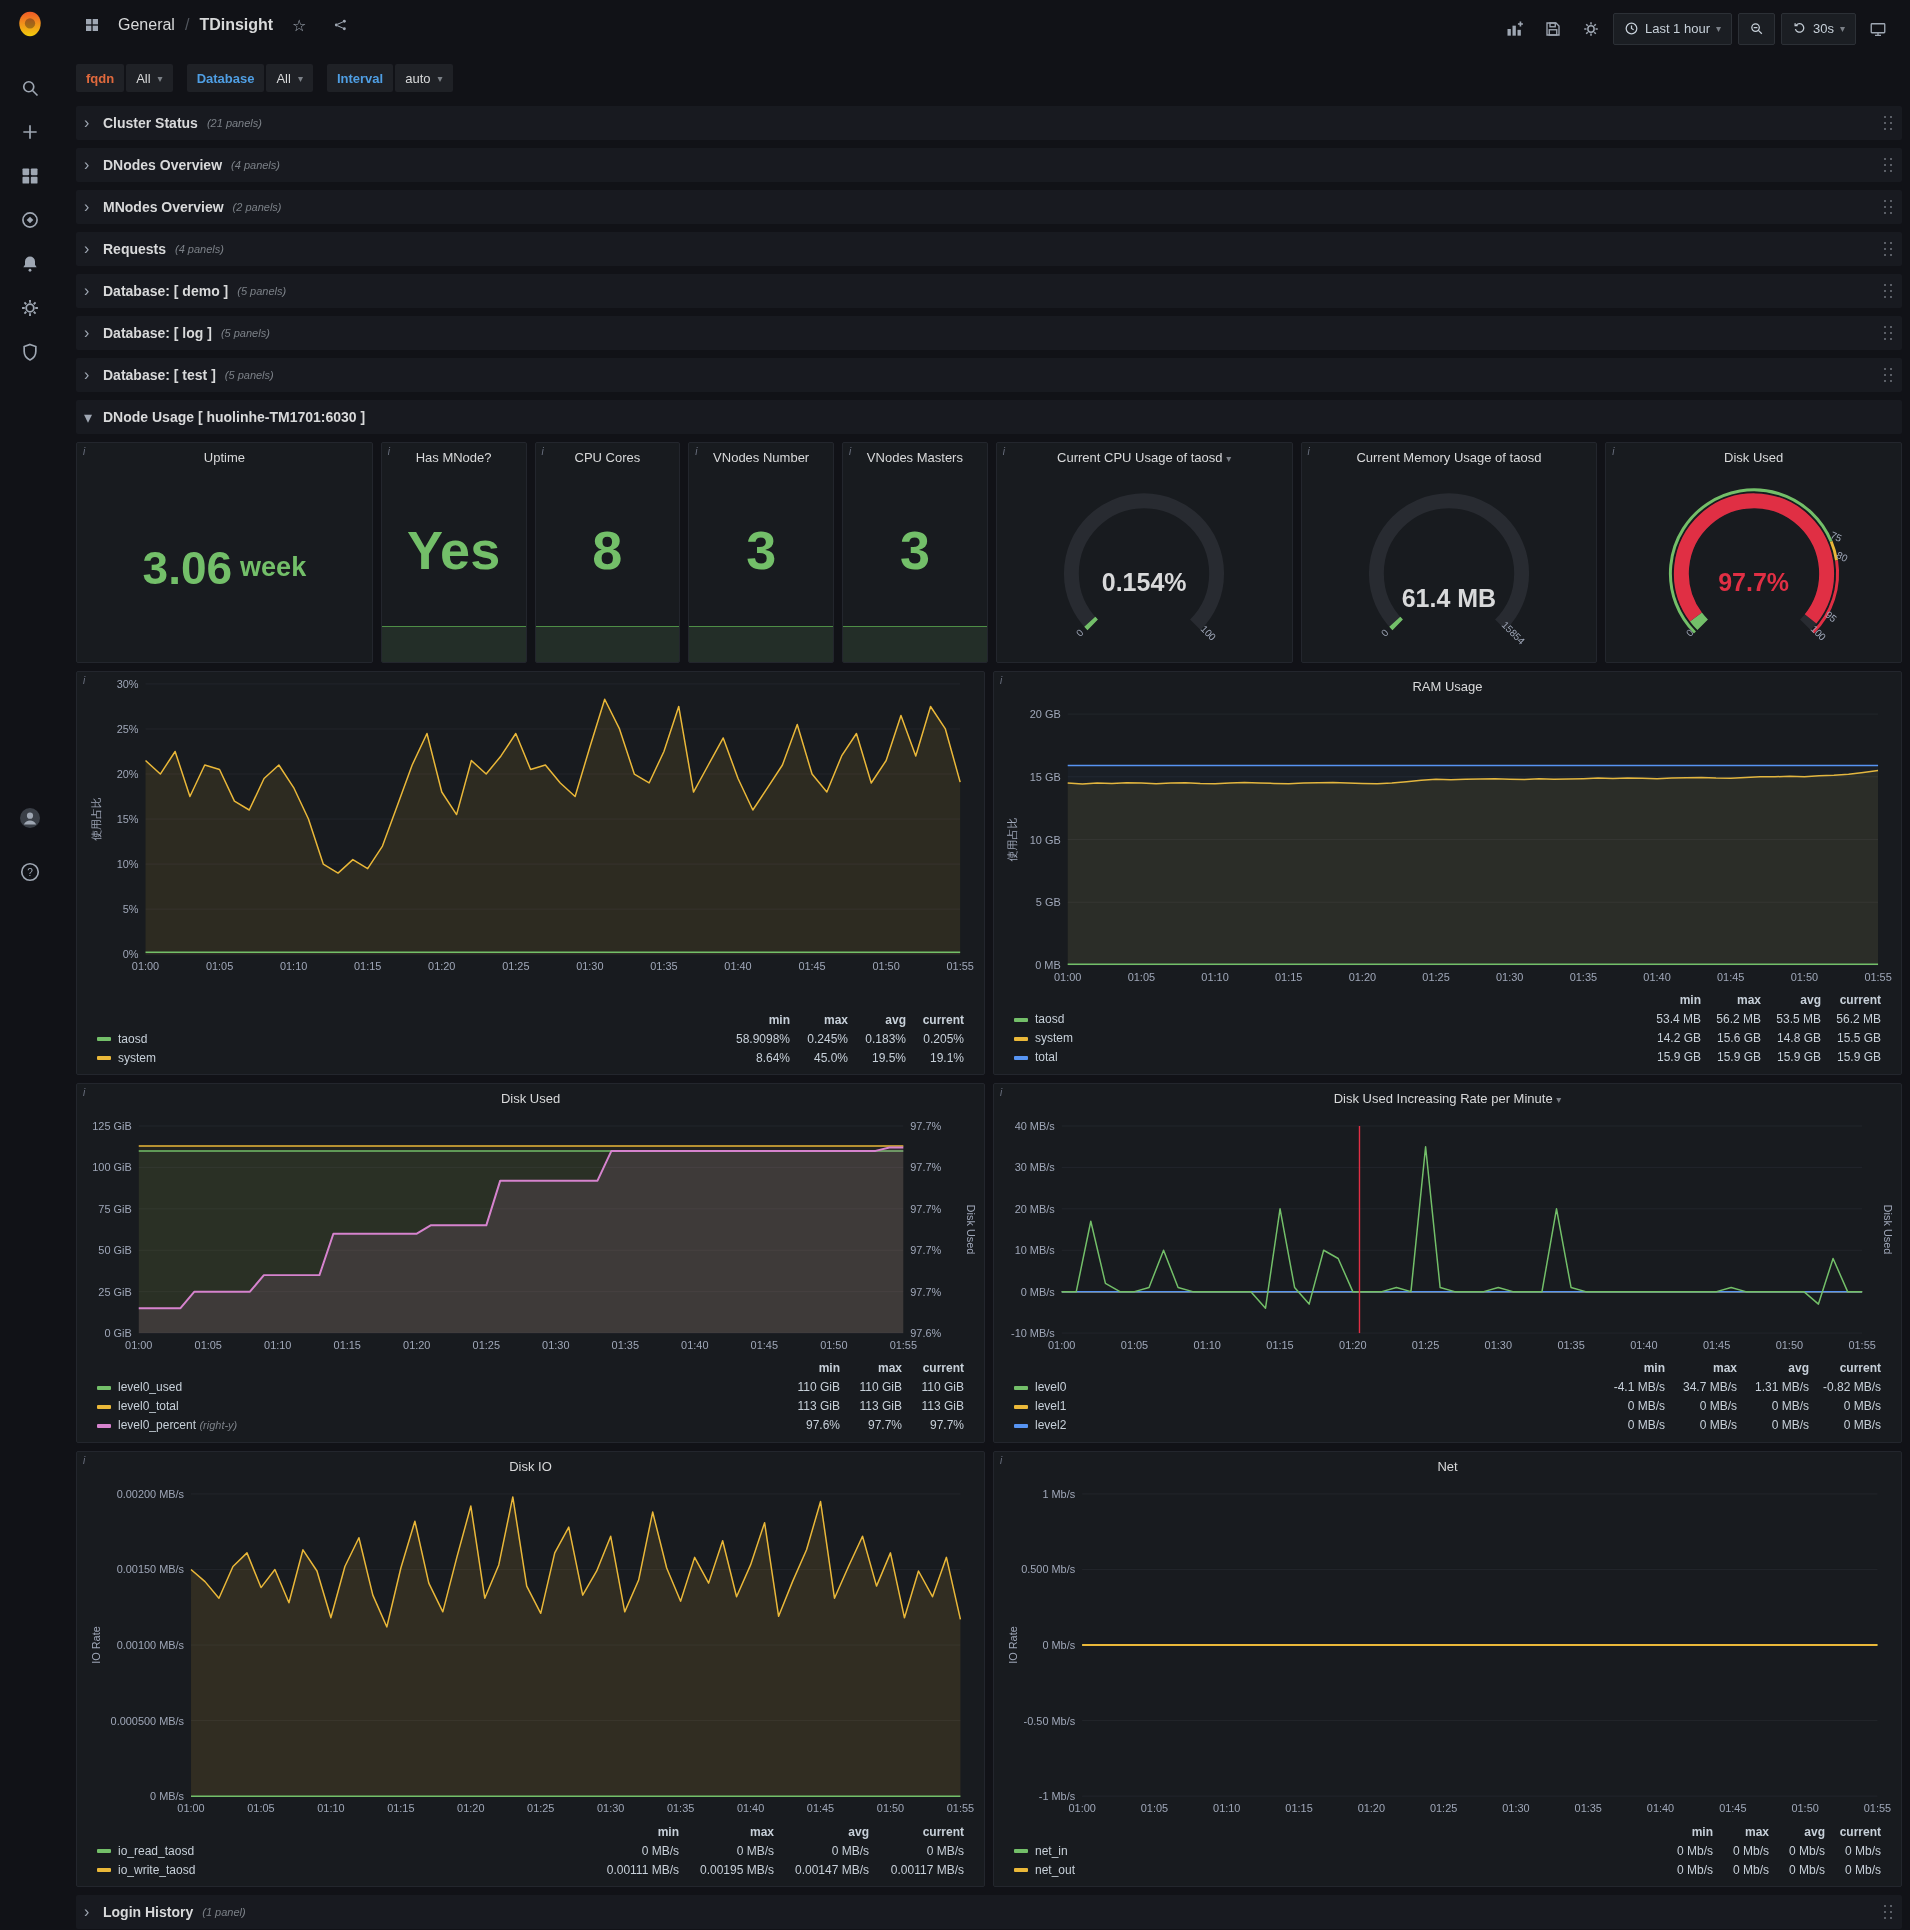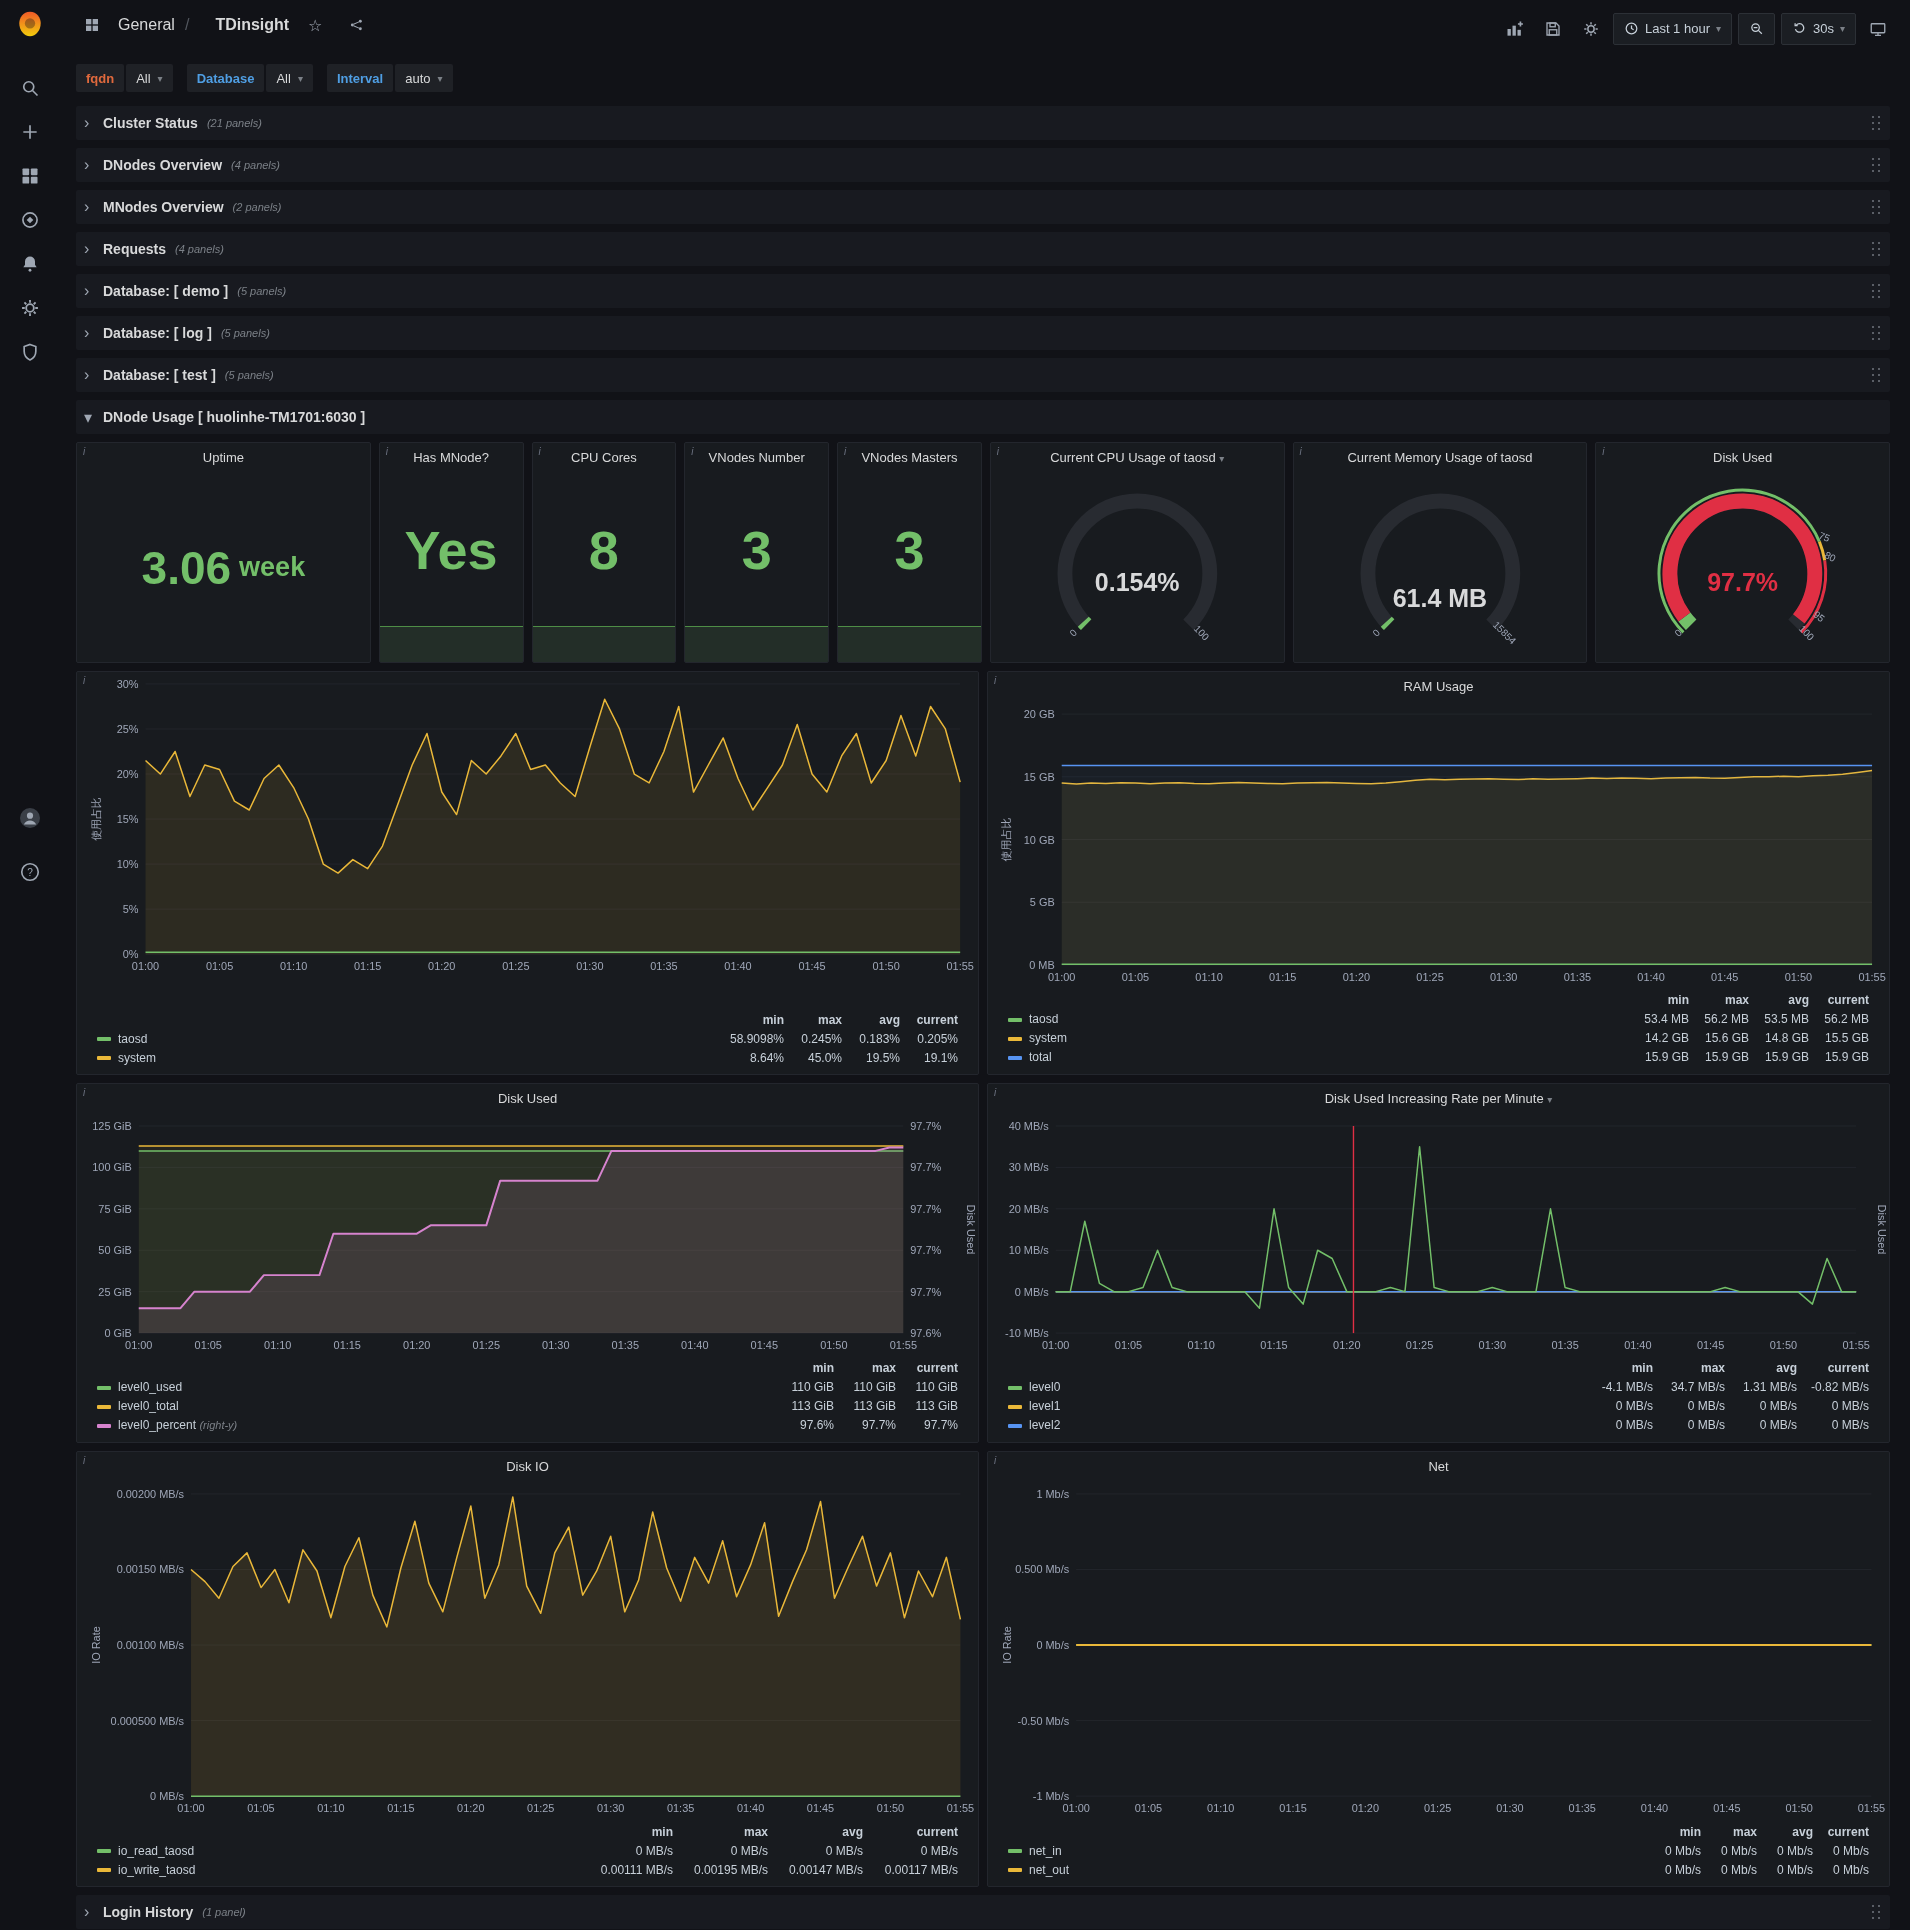--- a/index.html
+++ b/index.html
@@ -13,30 +13,30 @@
   .logo { margin-top:10px; margin-bottom:28px; cursor:pointer; }
   .side-icon { width:40px; height:44px; display:flex; align-items:center; justify-content:center;
     color:#9fa7b3; cursor:pointer; }
   .side-bottom { position:absolute; top:796px; display:flex; flex-direction:column; align-items:center; gap:10px; }
 
   
   .navbar { margin-left:60px; height:50px; display:flex; align-items:center; padding:8px 16px;
     background:#111217; }
   .crumb { display:flex; align-items:center; gap:10px; font-size:16px; }
   .crumb .sep { color:#52565e; }
-  .crumb .ttl { font-weight:600;margin-left:16px; }
+  .crumb .ttl { font-weight:600; }
   .icon-btn { color:#9fa7b3; display:flex; align-items:center; justify-content:center;
     height:32px; min-width:32px; border-radius:2px; cursor:pointer; }
   .nav-right { margin-left:auto; display:flex; align-items:center; gap:6px;margin-top:7px; }
   .chip-btn { display:flex; align-items:center; gap:6px; background:#1b1e23; border:1px solid #2c3036;
     border-radius:2px; height:32px; padding:0 10px; color:#c7d0d9; font-size:13px; cursor:pointer; }
   .caret { color:#7b8087; font-size:10px; }
 
   
-  .content { margin-left:60px; padding:10px 20px 0 16px; }
+  .content { margin-left:60px; padding:10px 8px 0 16px; }
 
   .vars { display:flex; align-items:center; gap:14px; height:36px; margin-bottom:10px; }
   .var-group { display:flex; gap:2px; }
   .var-label, .var-value { height:28px; display:flex; align-items:center; padding:0 10px;
     background:#1f2126; border-radius:2px; font-size:13px; font-weight:600; }
   .var-value { color:#d8d9da; font-weight:400; gap:7px; cursor:pointer; }
 
   .row-header { height:34px; display:flex; align-items:center; gap:9px; padding:0 8px;
     background:#181a20; border-radius:2px; margin-bottom:8px; cursor:pointer; }
   .row-header .chev { color:#9fa7b3; font-size:16px; width:10px; }

